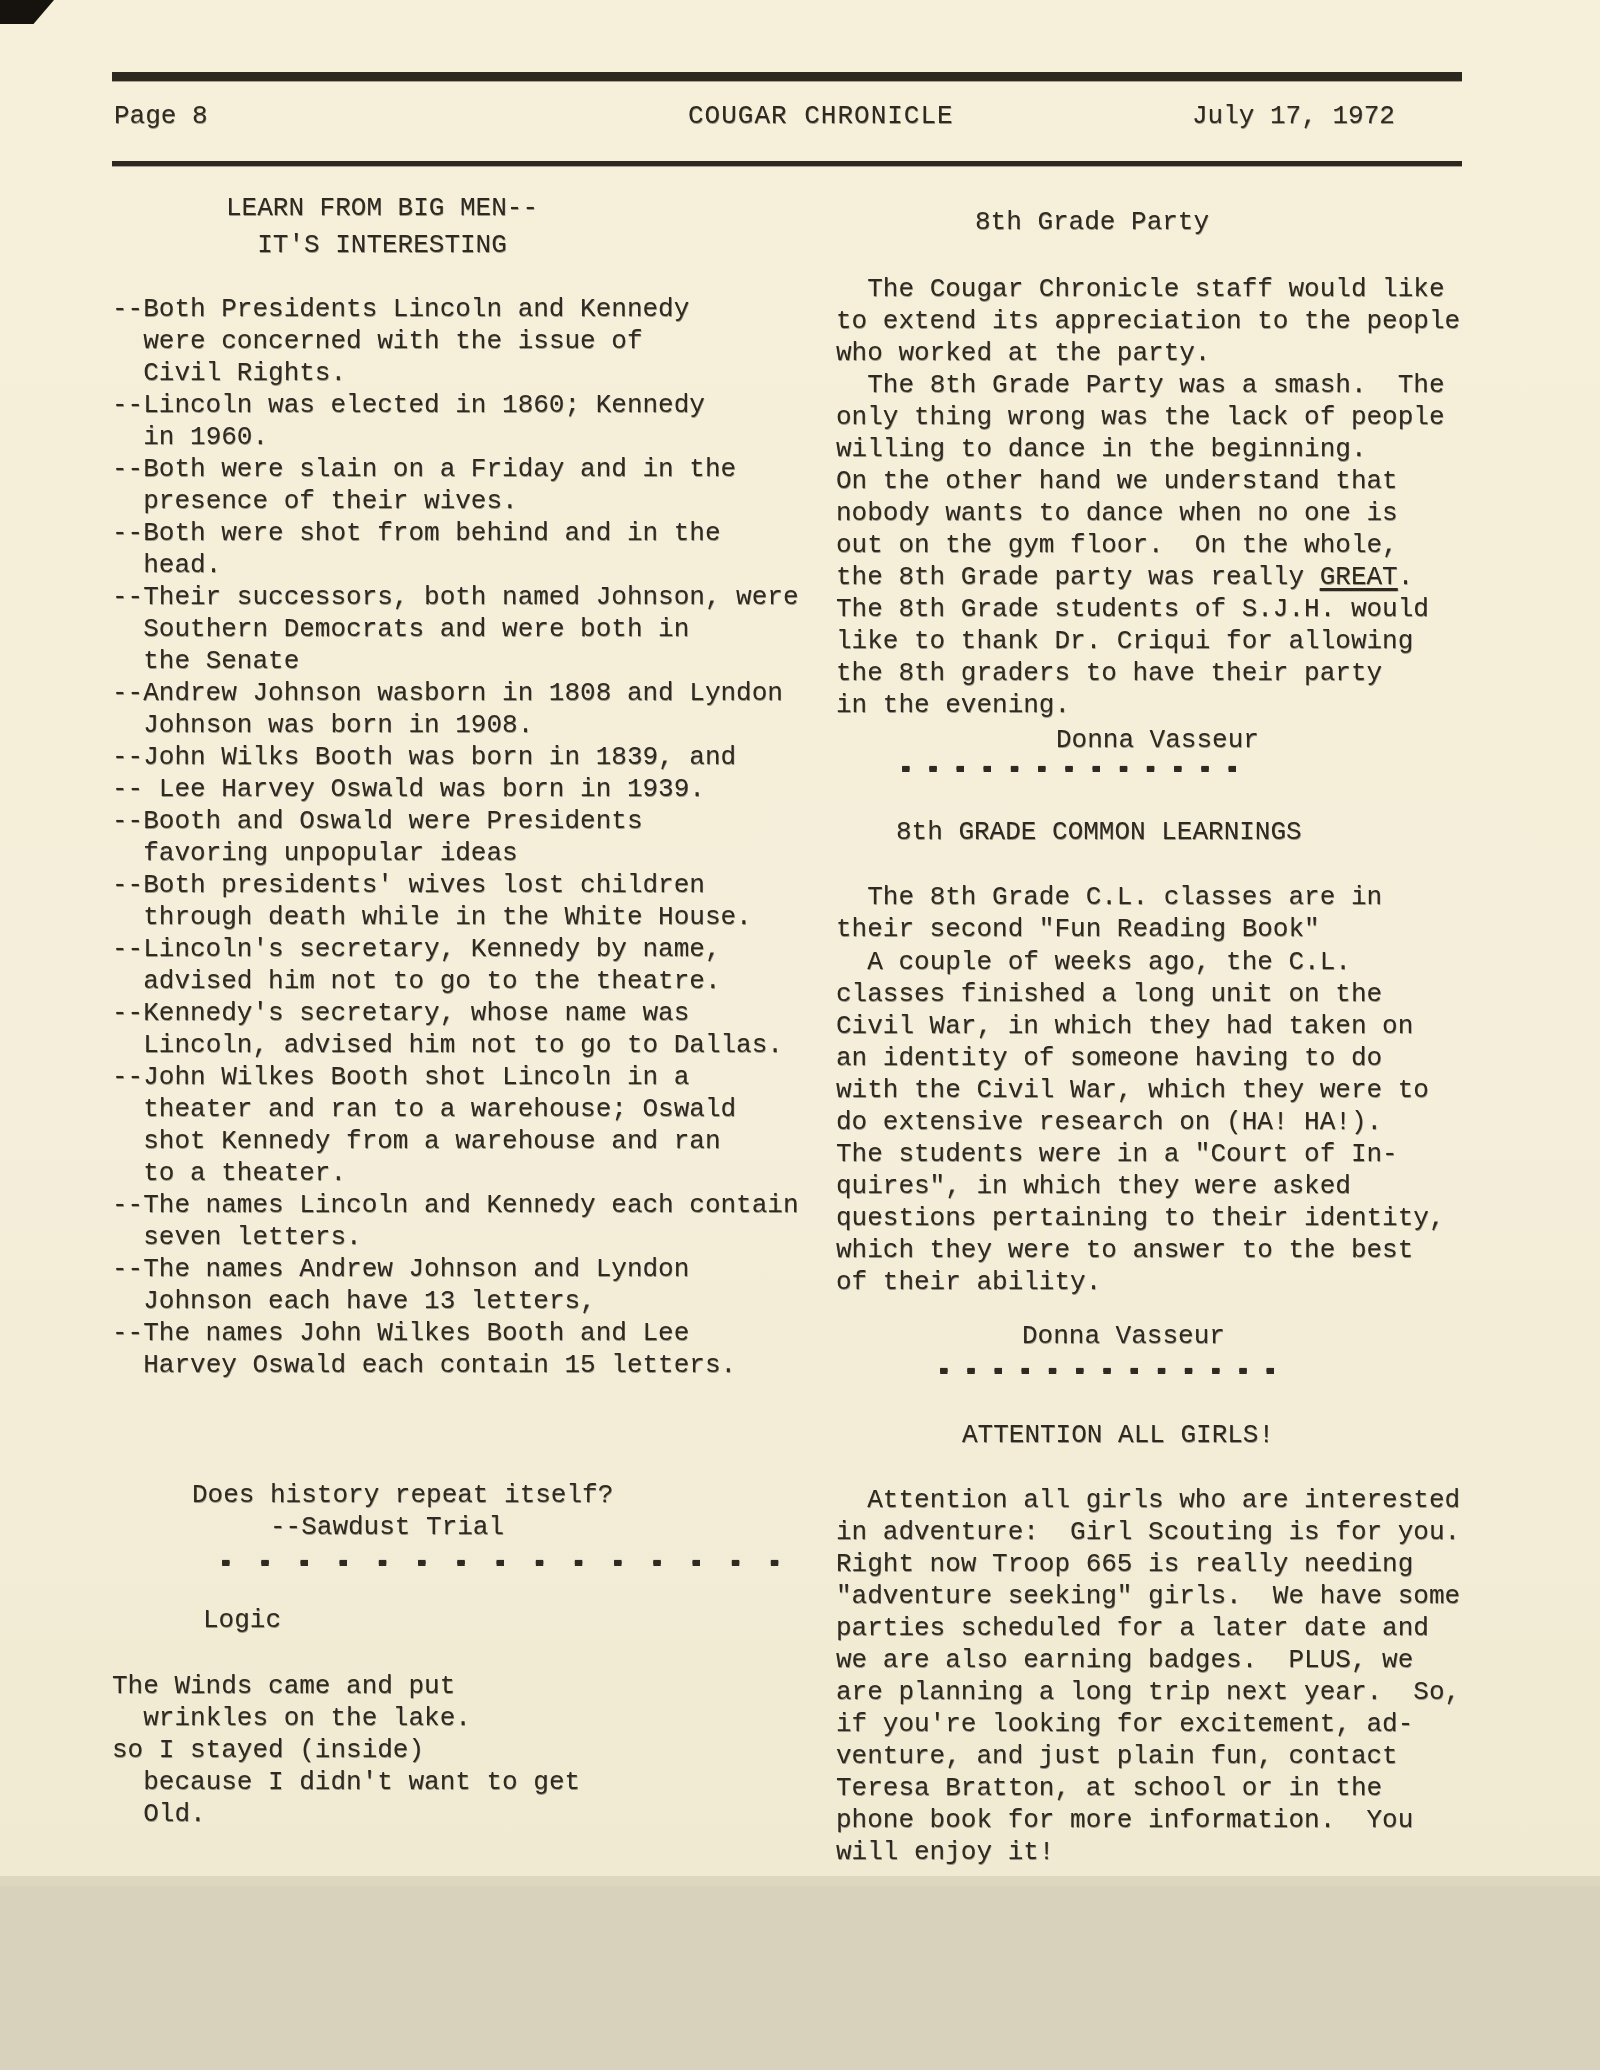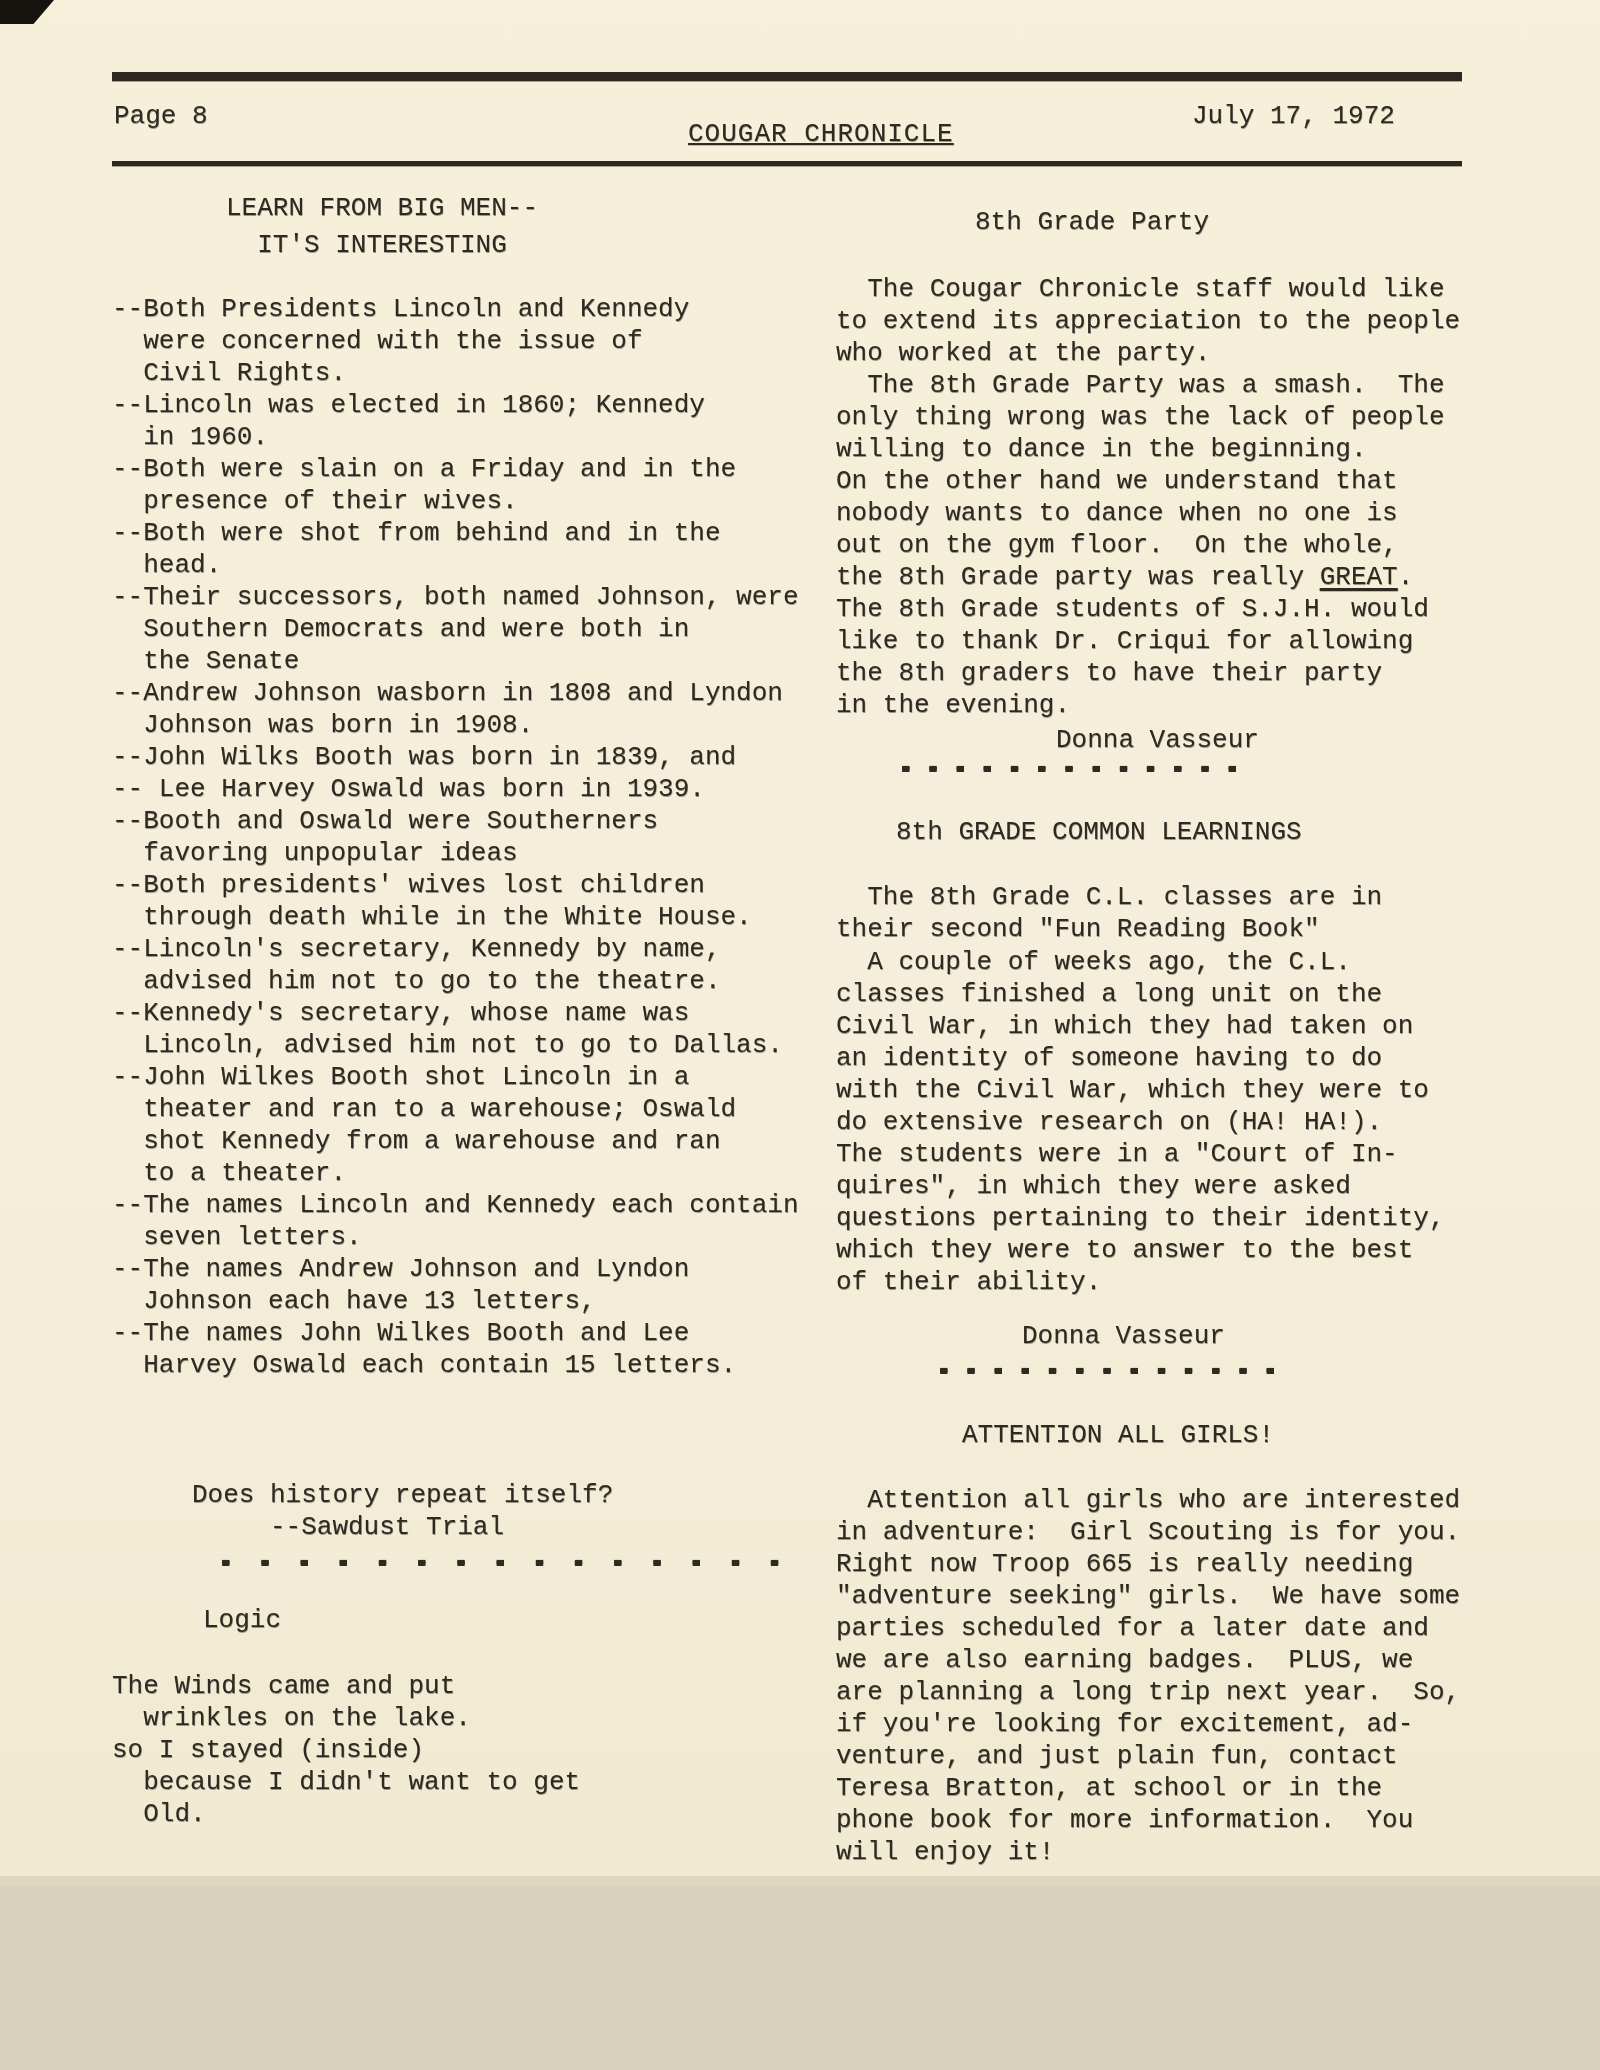--- a/index.html
+++ b/index.html
@@ -30,36 +30,36 @@
 </style>
 </head>
 <body>
 
 <div class="page">
 
   <div class="scan-corner"></div>
 
   <div class="rule" style="left:112px;top:72px;width:1350px;height:9px;"></div>
   <div class="t" style="left:114px;top:100px;">Page 8</div>
-  <div class="t" style="left:688px;top:118px;letter-spacing:1px;text-decoration:underline;">COUGAR CHRONICLE</div>
+  <div class="t" style="left:688px;top:100px;letter-spacing:1px;">COUGAR CHRONICLE</div>
   <div class="t" style="left:1192px;top:100px;">July 17, 1972</div>
   <div class="rule" style="left:112px;top:161px;width:1350px;height:5px;"></div>
 
   <div class="t center title-lines" style="left:112px;top:190px;width:540px;">LEARN FROM BIG MEN--
 IT'S INTERESTING</div>
 
   <div class="t" style="left:112px;top:293px;width:740px;"><div class="item">--Both Presidents Lincoln and Kennedy
   were concerned with the issue of
   Civil Rights.</div><div class="item">--Lincoln was elected in 1860; Kennedy
   in 1960.</div><div class="item">--Both were slain on a Friday and in the
   presence of their wives.</div><div class="item">--Both were shot from behind and in the
   head.</div><div class="item">--Their successors, both named Johnson, were
   Southern Democrats and were both in
   the Senate</div><div class="item">--Andrew Johnson wasborn in 1808 and Lyndon
-  Johnson was born in 1908.</div><div class="item">--John Wilks Booth was born in 1839, and</div><div class="item">-- Lee Harvey Oswald was born in 1939.</div><div class="item">--Booth and Oswald were Southerners
+  Johnson was born in 1908.</div><div class="item">--John Wilks Booth was born in 1839, and</div><div class="item">-- Lee Harvey Oswald was born in 1939.</div><div class="item">--Booth and Oswald were Presidents
   favoring unpopular ideas</div><div class="item">--Both presidents' wives lost children
   through death while in the White House.</div><div class="item">--Lincoln's secretary, Kennedy by name,
   advised him not to go to the theatre.</div><div class="item">--Kennedy's secretary, whose name was
   Lincoln, advised him not to go to Dallas.</div><div class="item">--John Wilkes Booth shot Lincoln in a
   theater and ran to a warehouse; Oswald
   shot Kennedy from a warehouse and ran
   to a theater.</div><div class="item">--The names Lincoln and Kennedy each contain
   seven letters.</div><div class="item">--The names Andrew Johnson and Lyndon
   Johnson each have 13 letters,</div><div class="item">--The names John Wilkes Booth and Lee
   Harvey Oswald each contain 15 letters.</div></div>

